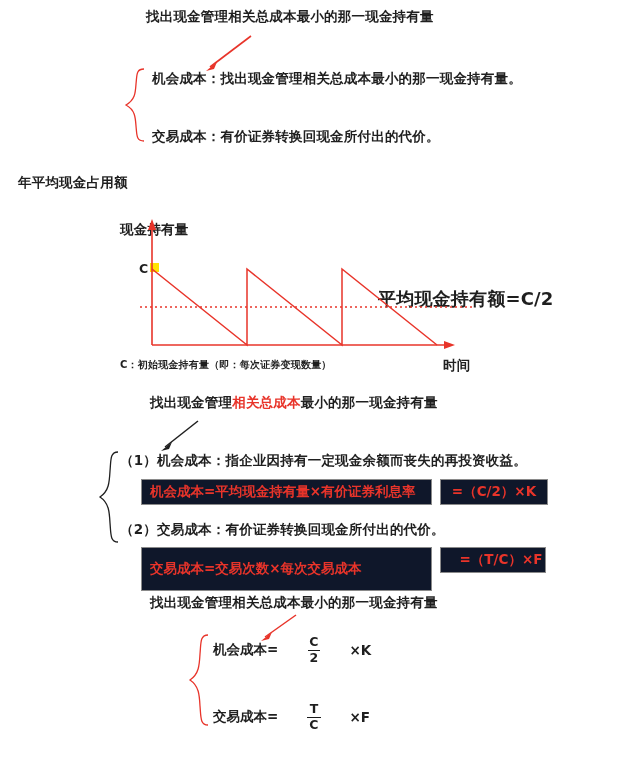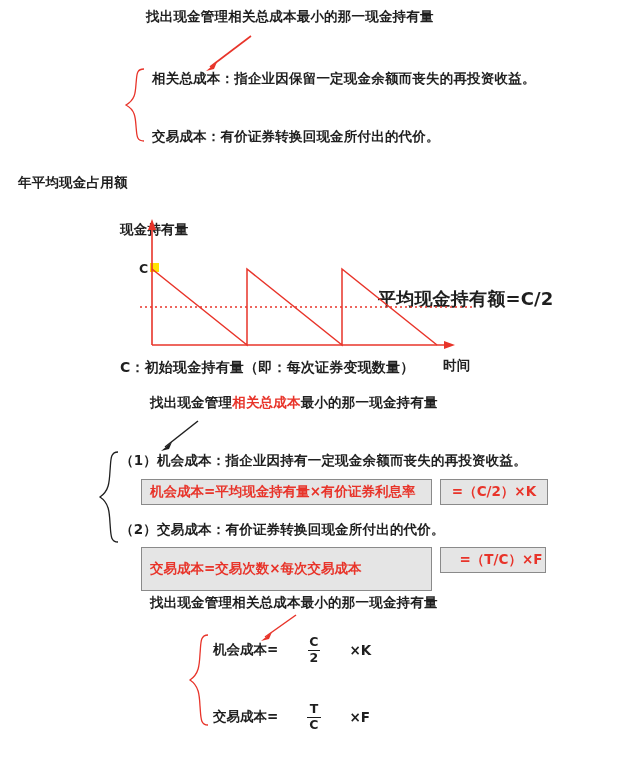--- a/index.html
+++ b/index.html
@@ -24,29 +24,29 @@
   
   .arrow{position:absolute;}
 
   
   #chart-title{left:18px;top:174px;}
   #chart-wrap{left:0;top:205px;width:520px;height:175px;}
   #y-label{left:120px;top:221px;}
   #x-label{left:443px;top:357px;}
   #c-label{left:139px;top:261px;font-size:12.5px;font-weight:700;}
   #avg-label{left:378px;top:288px;font-size:18px;}
-  #chart-caption{left:120px;top:359px;font-size:14px;}
+  #chart-caption{left:120px;top:359px;font-size:10px;}
   .hl{position:absolute;background:#ffe400;}
 
   
   #s2-heading{left:150px;top:394px;}
   #s2-item1{left:120px;top:452px;}
   #s2-item2{left:120px;top:521px;}
   .fbox{
-    position:absolute;border:1.4px solid #8a8a8a;background:#e5e5e5;
+    position:absolute;border:1.4px solid #8a8a8a;background:#0f172a;
     box-sizing:border-box;display:flex;align-items:center;
     font-size:13.5px;font-weight:700;color:#e8342a;
     padding-left:8px;white-space:nowrap;
   }
   #fbox1{left:141px;top:479px;width:291px;height:26px;}
   #fbox1r{left:440px;top:479px;width:108px;height:26px;justify-content:center;padding-left:0;}
   #fbox2{left:141px;top:547px;width:291px;height:44px;}
   #fbox2r{left:440px;top:547px;width:106px;height:26px;justify-content:center;padding-left:16px;}
 
   
@@ -66,21 +66,21 @@
 
 <svg class="arrow" style="left:200px;top:32px;" width="56" height="42" viewBox="0 0 56 42">
   <line x1="51" y1="4" x2="10" y2="35" stroke="#e8342a" stroke-width="1.6"></line>
   <polygon points="6,39 17,30 14,37" fill="#e8342a"></polygon>
 </svg>
 
 <svg class="brace" style="left:122px;top:66px;" width="24" height="78" viewBox="0 0 24 78">
   <path d="M22 3 C14 3 15 9 14 18 C13.4 27 13 34 4 39 C13 44 13.4 51 14 60 C15 69 14 75 22 75" fill="none" stroke="#e8342a" stroke-width="1.3"></path>
 </svg>
 
-<div class="abs txt dark" id="s1-line1">相关总成本：指企业因保留一定现金余额而丧失的再投资收益。</div>
+<div class="abs txt dark" id="s1-line1">机会成本：找出现金管理相关总成本最小的那一现金持有量。</div>
 <div class="abs txt dark" id="s1-line2">交易成本：有价证券转换回现金所付出的代价。</div>
 
 <div class="abs txt dark" id="chart-title">年平均现金占用额</div>
 
 <div class="abs txt dark" id="y-label">现金持有量</div>
 <div class="abs txt dark" id="x-label">时间</div>
 <div class="abs dark" id="c-label">C</div>
 <div class="hl" style="left:150px;top:263px;width:9px;height:9px;"></div>
 <div class="abs txt dark" id="avg-label">平均现金持有额=C/2</div>
 <div class="abs txt dark" id="chart-caption">C：初始现金持有量（即：每次证券变现数量）</div>

